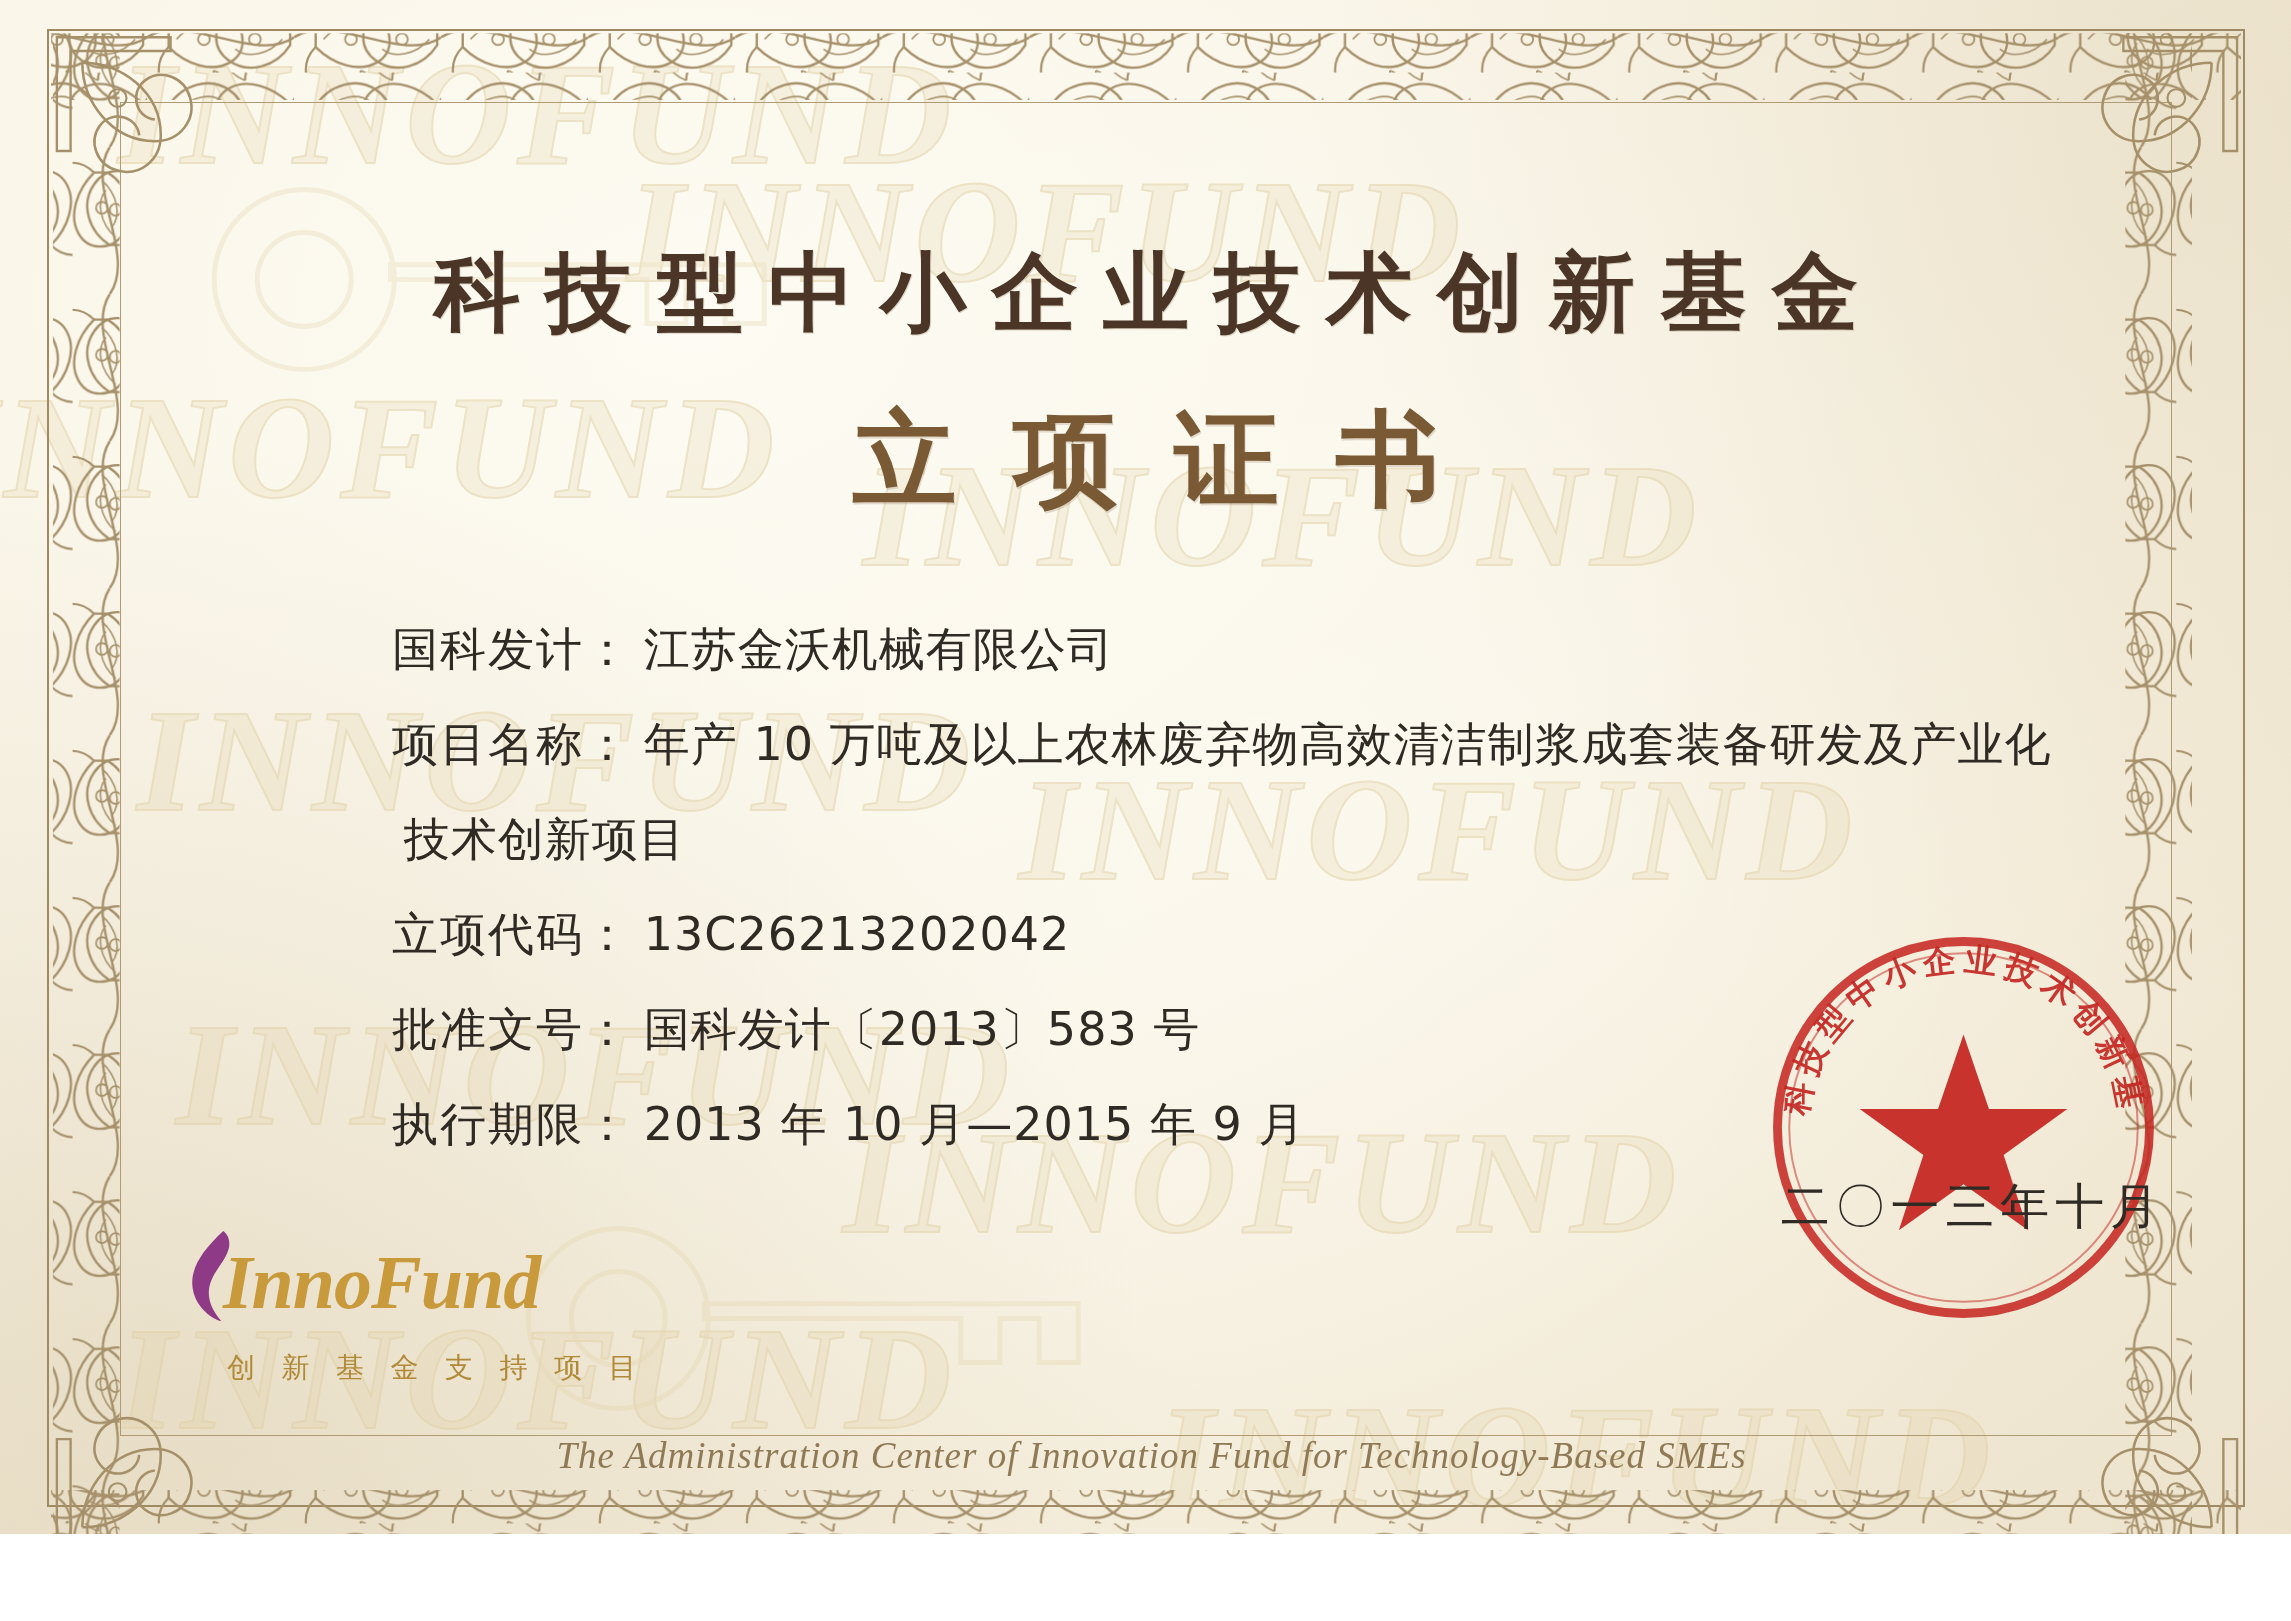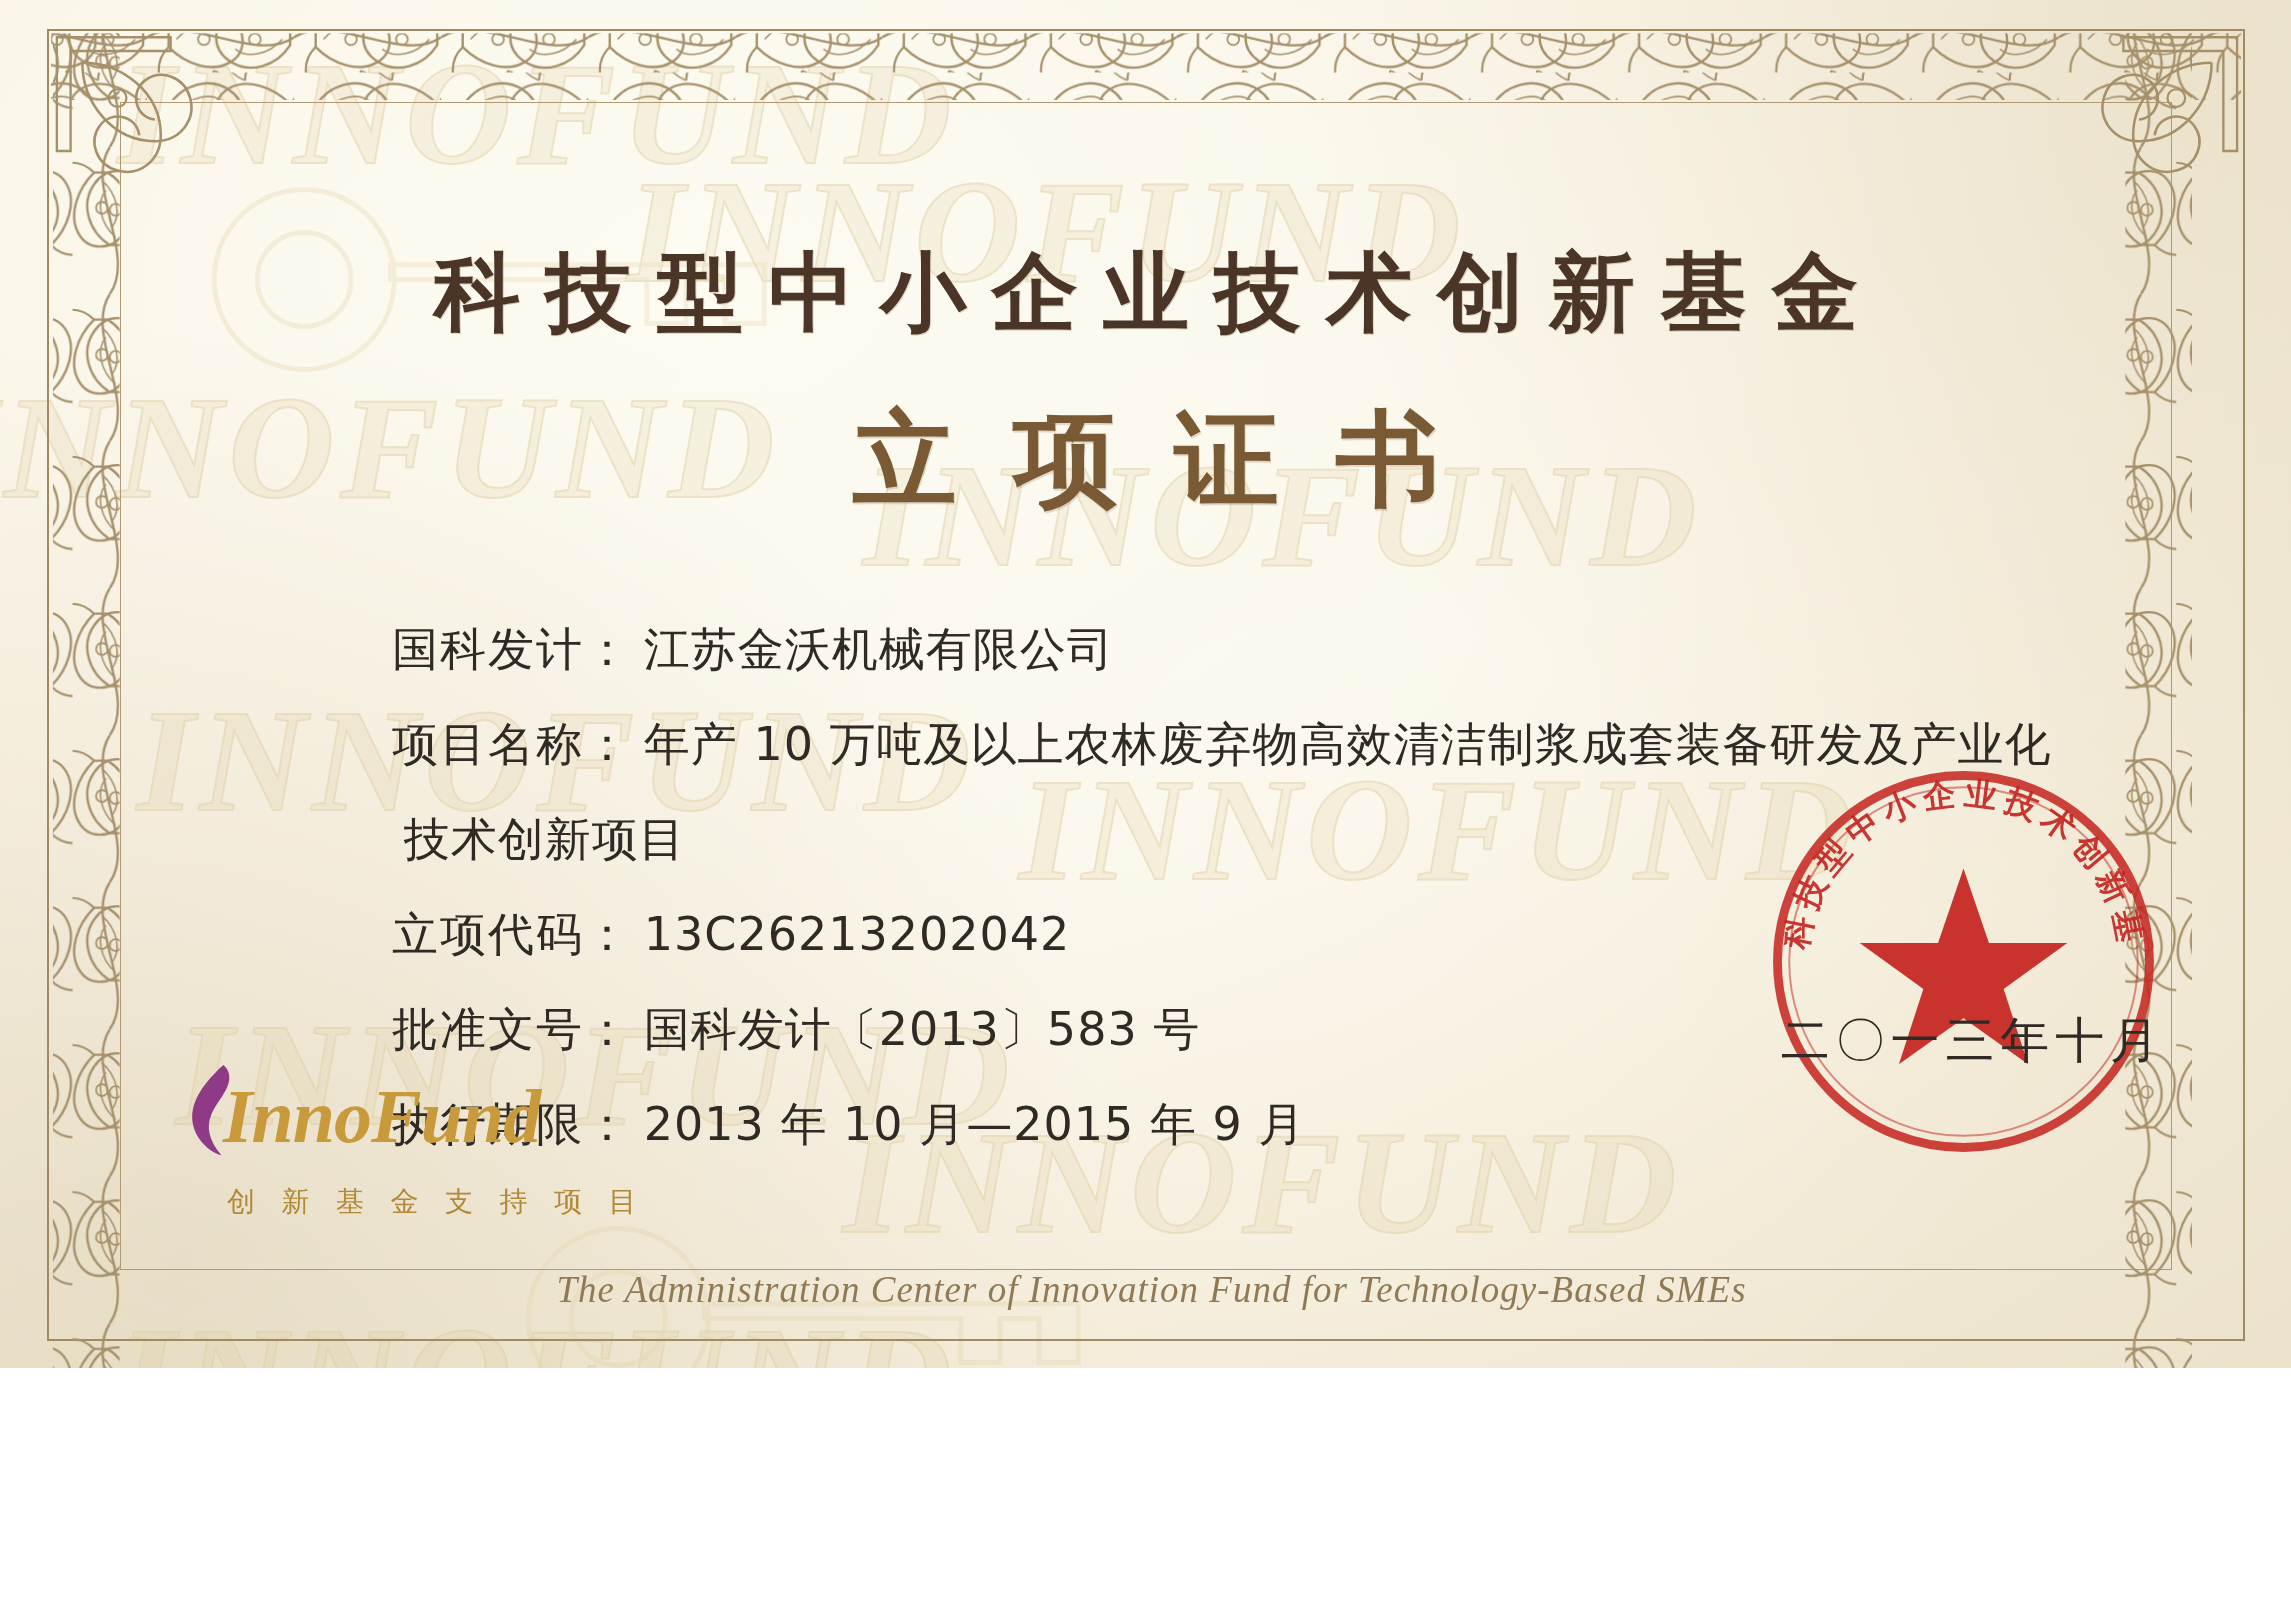--- a/index.html
+++ b/index.html
@@ -10,21 +10,21 @@
   body {
     width: 2292px;
     height: 1621px;
     overflow: hidden;
     font-family: "Liberation Serif", serif;
   }
 
   .certificate {
     position: relative;
     width: 2292px;
-    height: 1368px;
+    height: 1534px;
     background:
       radial-gradient(ellipse at 30% 20%, #fdfbf2 0%, #f9f4e6 45%, #f2ead6 75%, #ece2cc 100%);
     overflow: hidden;
   }
 
   
   .paper-tint {
     position: absolute;
     inset: 0;
     background:

